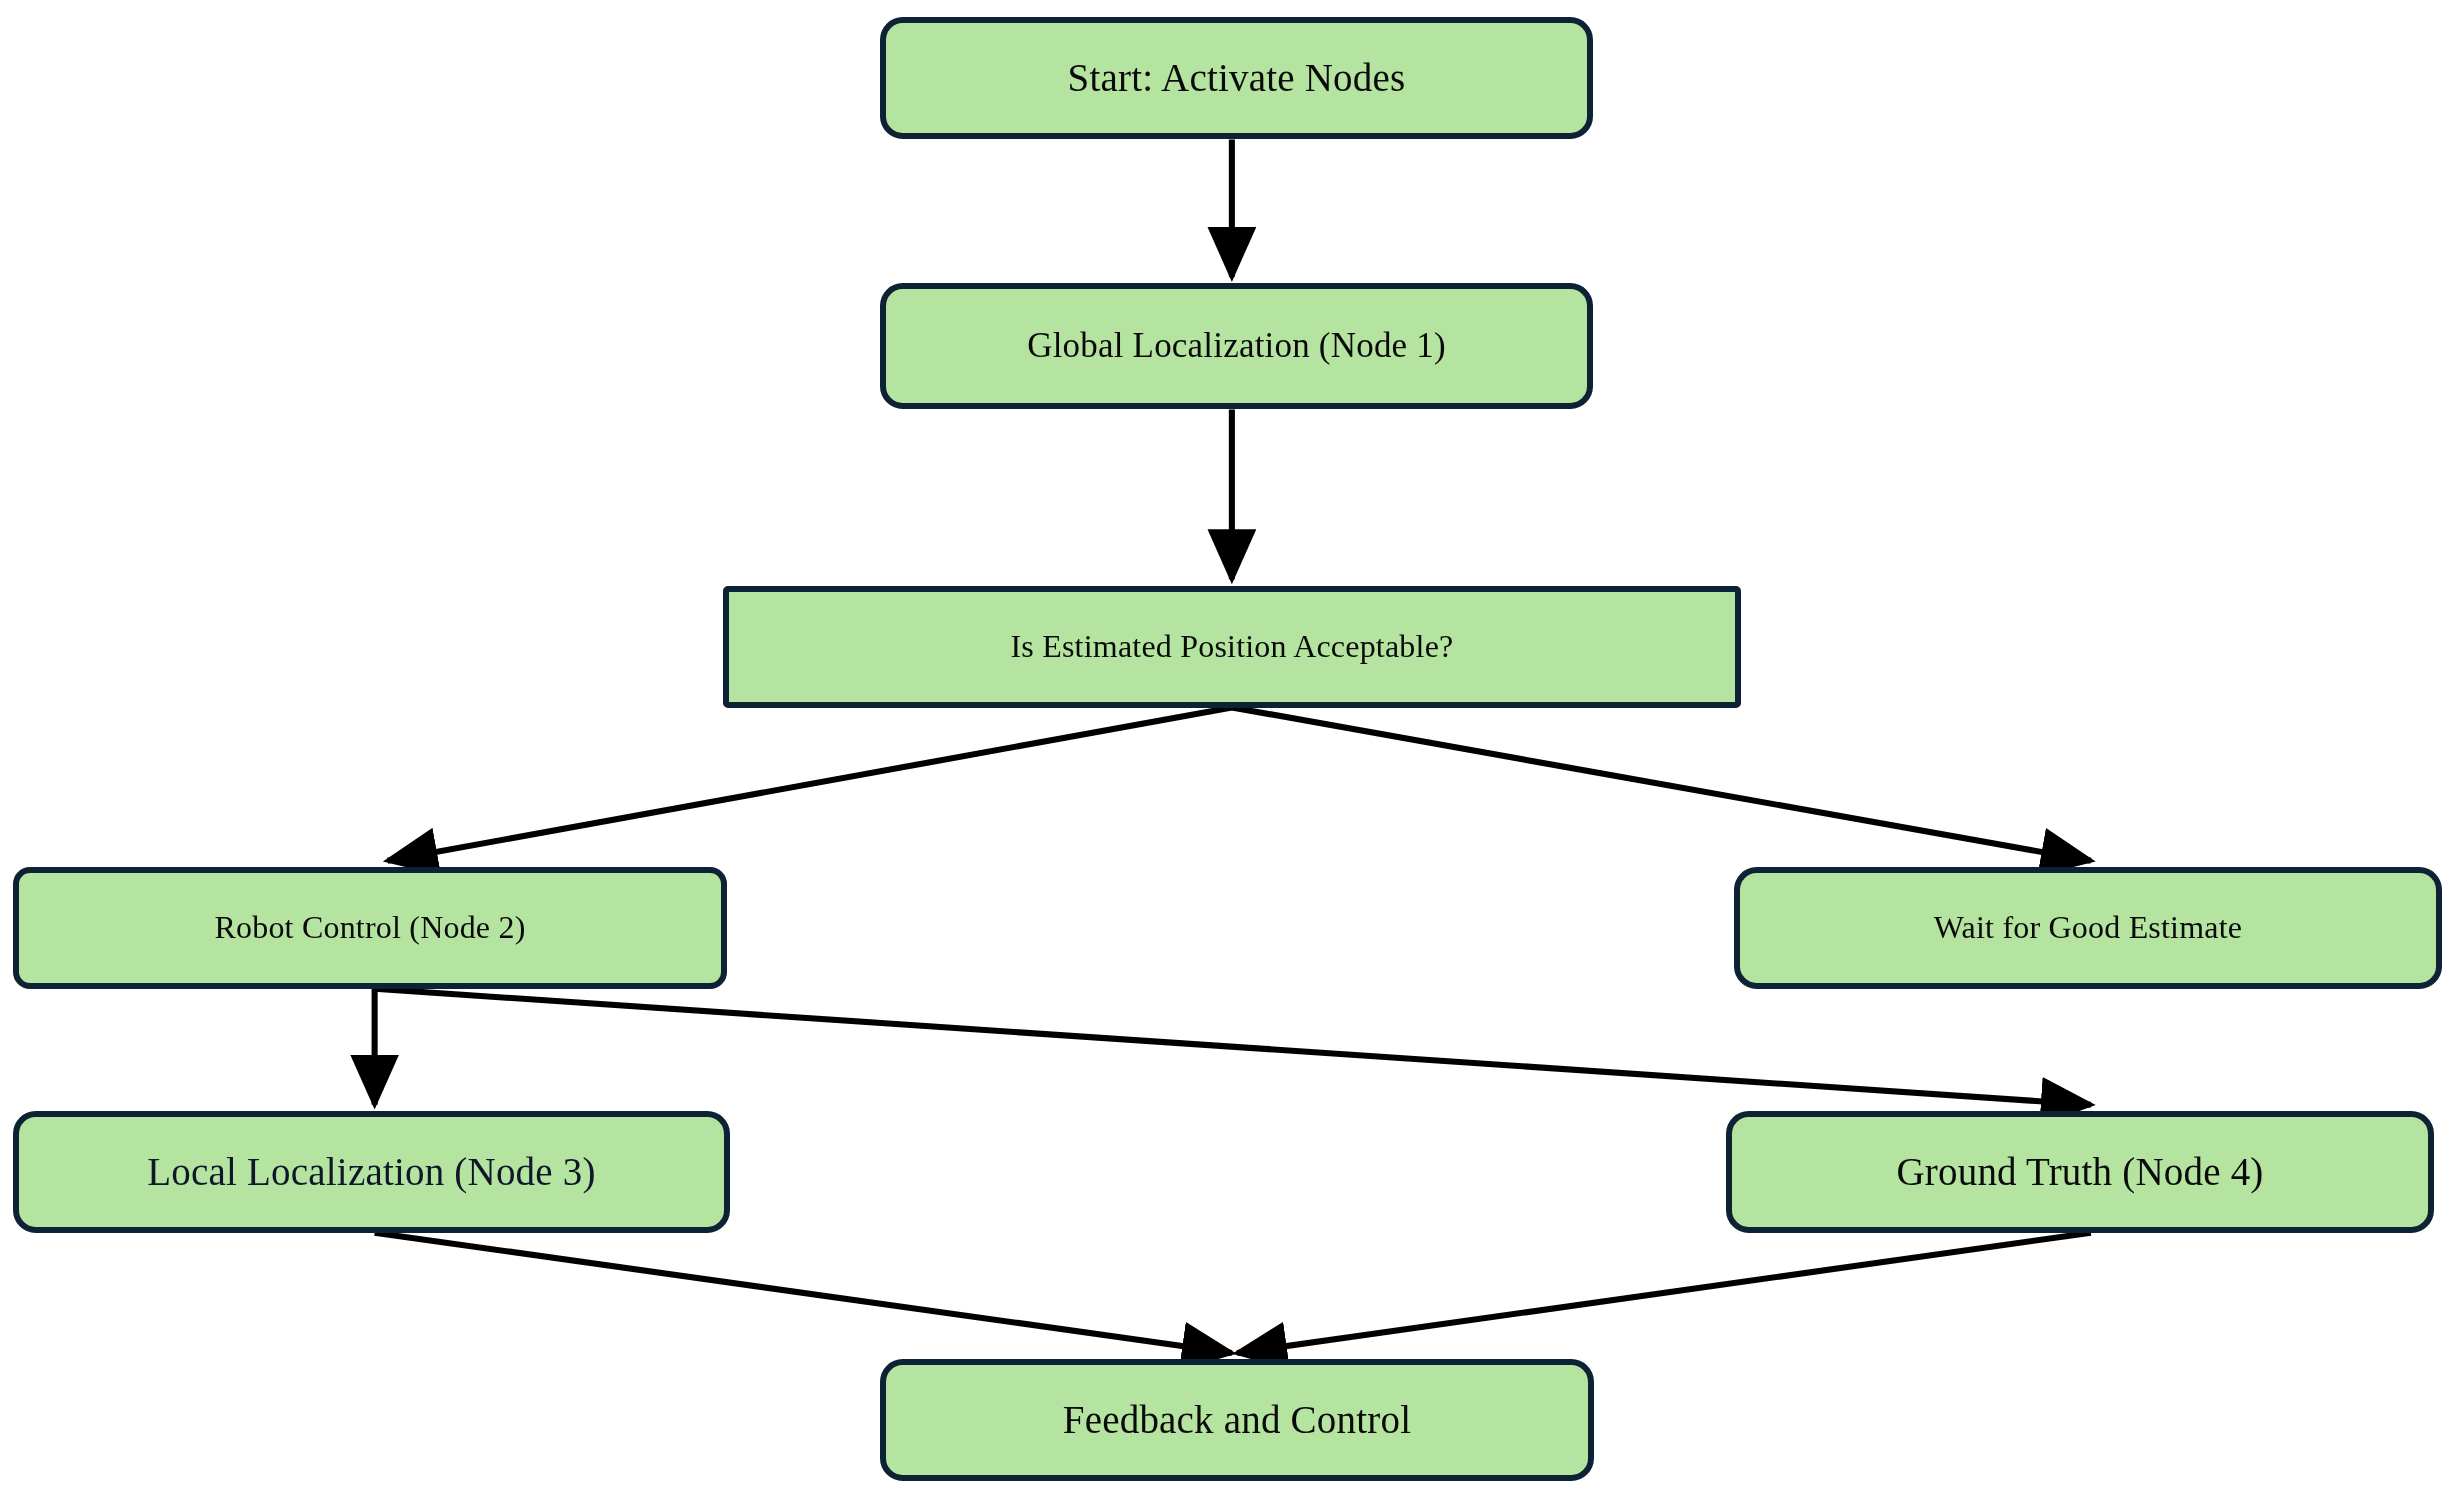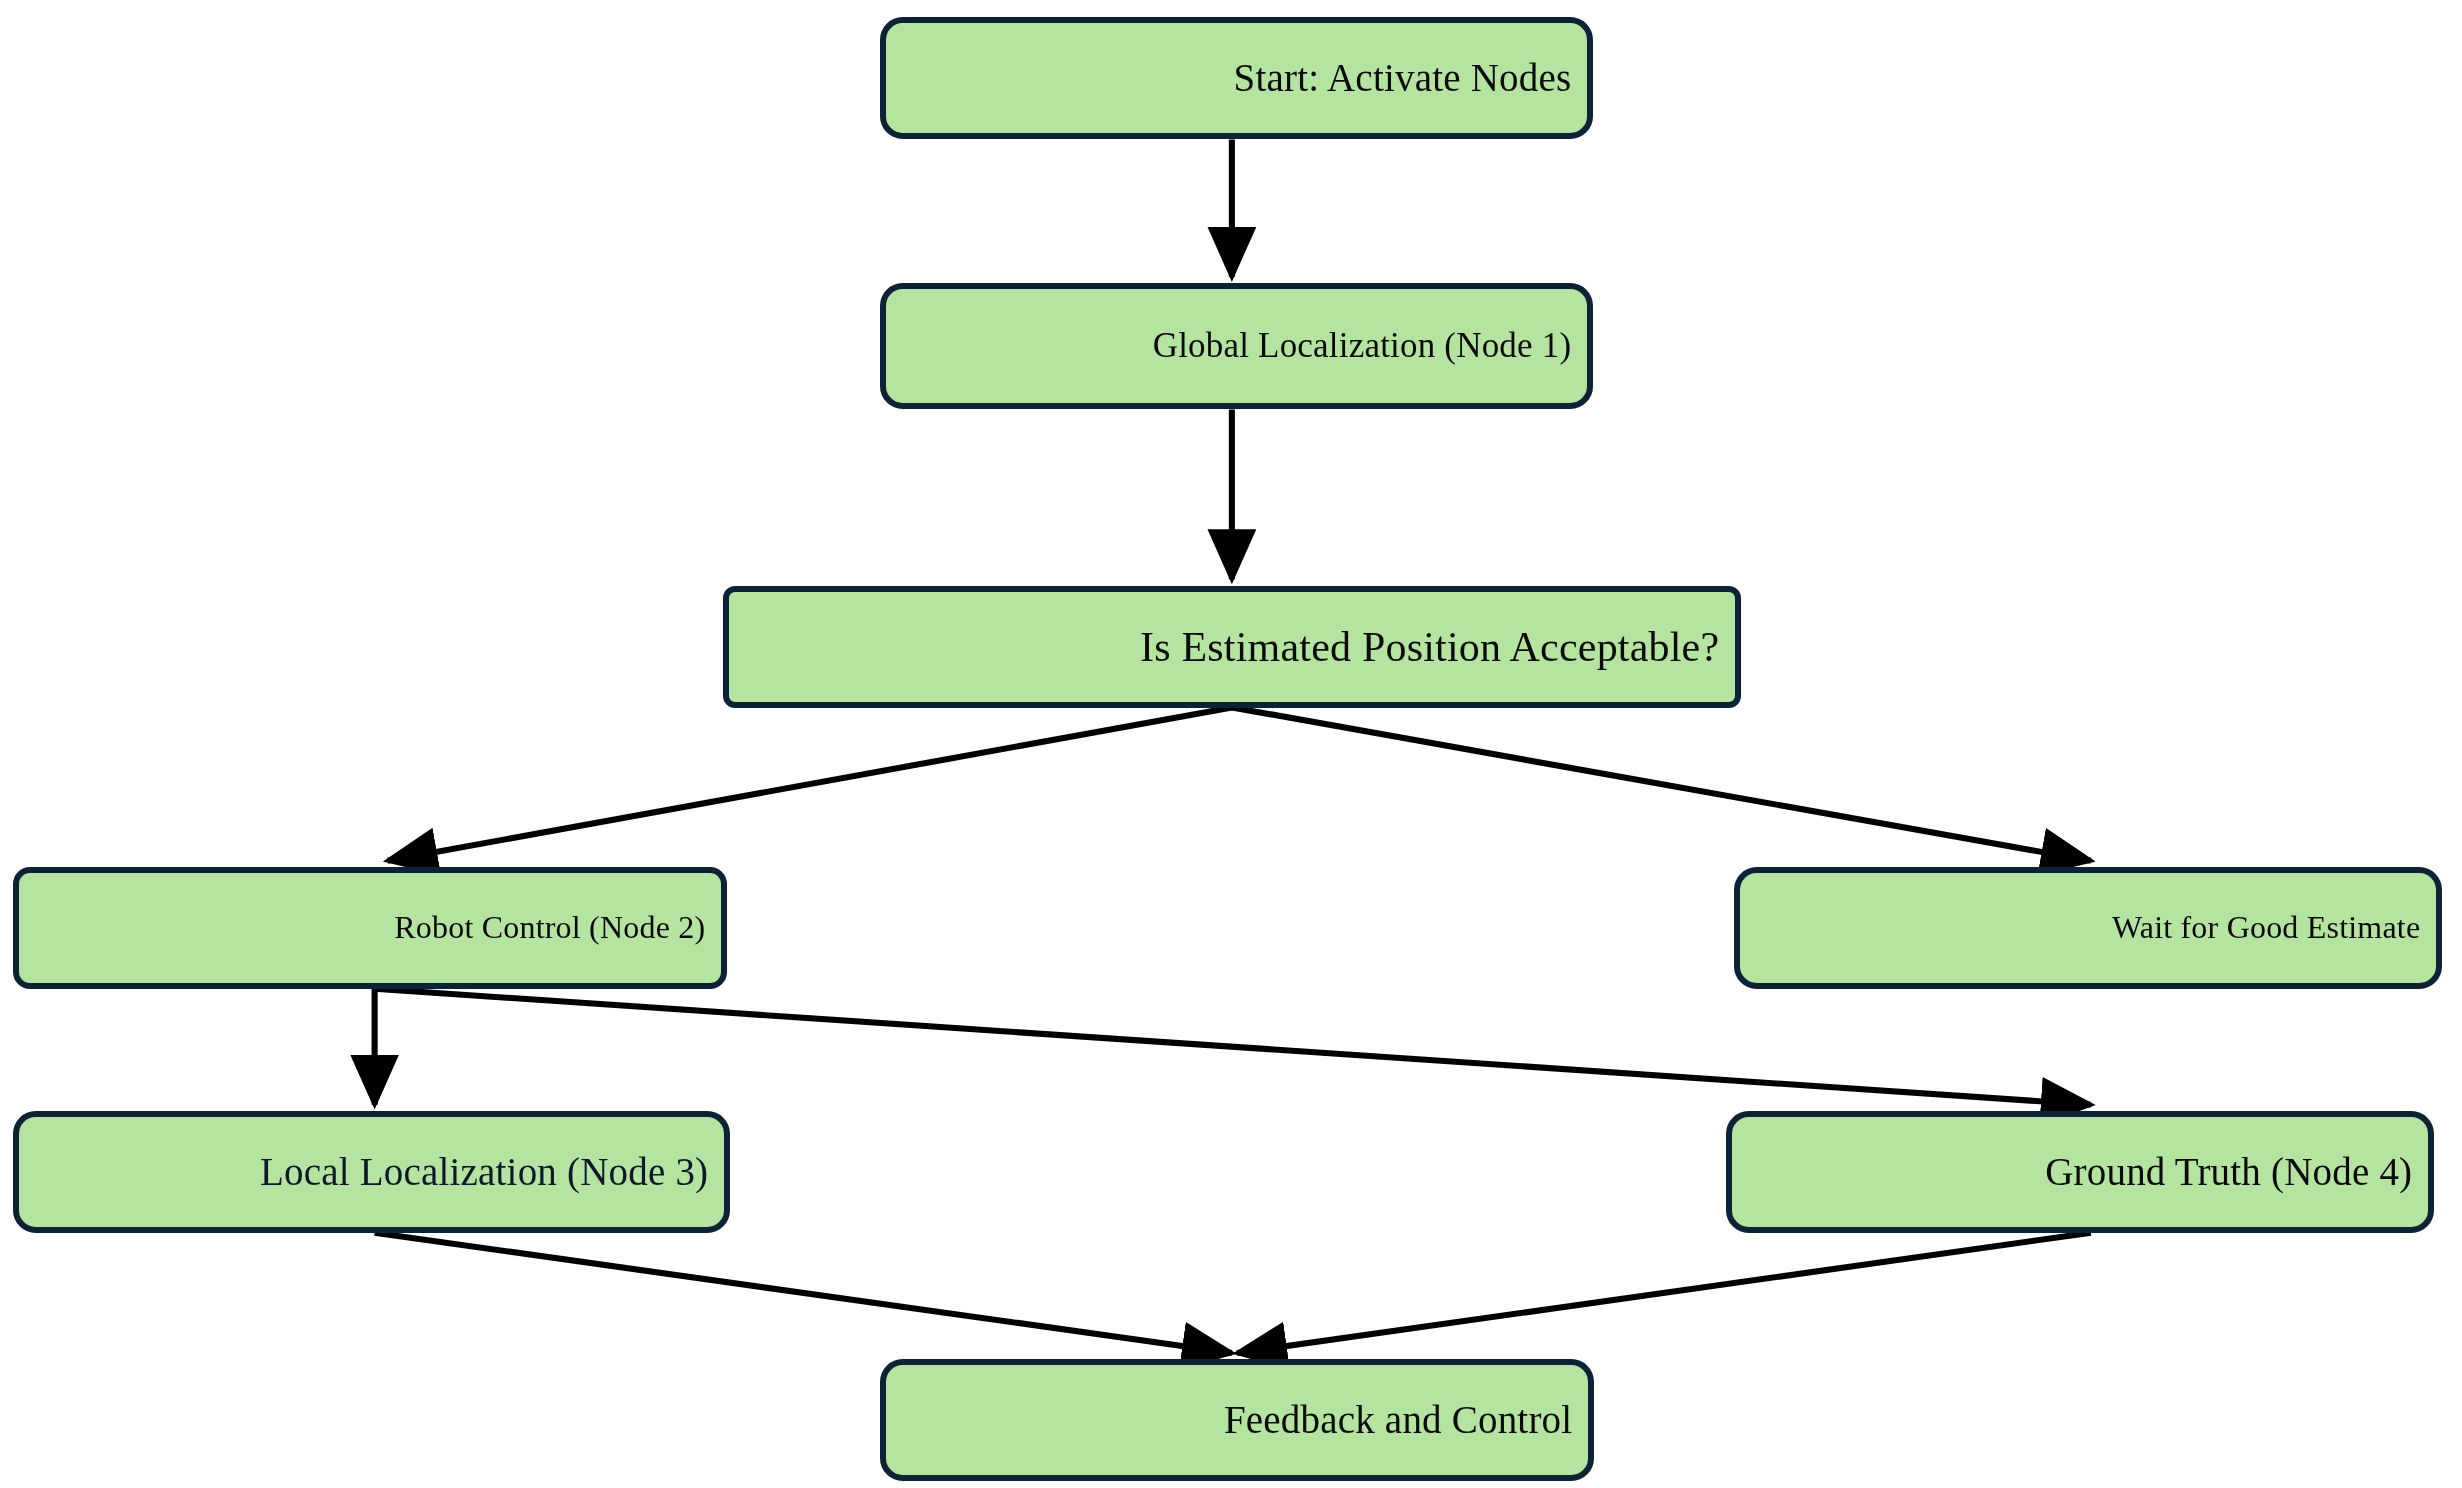--- a/index.html
+++ b/index.html
@@ -22,21 +22,21 @@
     top: 0;
     width: 2462px;
     height: 1488px;
     pointer-events: none;
   }
   .node {
     position: absolute;
     box-sizing: border-box;
     display: flex;
     align-items: center;
-    justify-content: flex-end;
+    justify-content: center;
     text-align: center;
     background: #b5e3a0;
     border: 6.1px solid #0d2235;
     border-radius: 22.7px;
     color: #0a0a0a;
     font-size: 39px;
     line-height: 1.1;
     letter-spacing: 0.2px;
     z-index: 2;
   }
@@ -70,21 +70,21 @@
   </svg>
 
   <div class="node" style="left: 880px; top: 17.4px; width: 713px; height: 122px; background: rgb(181, 227, 160); border-color: rgb(13, 34, 53); color: rgb(10, 10, 10); border-radius: 22.7px; border-width: 6.1px; font-size: 39px;">
     <span class="node-label">Start: Activate Nodes</span>
   </div>
 
   <div class="node" style="left: 880px; top: 283px; width: 713px; height: 126px; background: rgb(181, 227, 160); border-color: rgb(13, 34, 53); color: rgb(10, 10, 10); border-radius: 22.7px; border-width: 6.1px; font-size: 35px;">
     <span class="node-label">Global Localization (Node 1)</span>
   </div>
 
-  <div class="node" style="left: 723px; top: 586px; width: 1018px; height: 122px; background: rgb(181, 227, 160); border-color: rgb(13, 34, 53); color: rgb(10, 10, 10); border-radius: 12px; border-width: 6.1px; font-size: 42px;">
+  <div class="node" style="left: 723px; top: 586px; width: 1018px; height: 122px; background: rgb(181, 227, 160); border-color: rgb(13, 34, 53); color: rgb(10, 10, 10); border-radius: 5px; border-width: 6.1px; font-size: 32px;">
     <span class="node-label">Is Estimated Position Acceptable?</span>
   </div>
 
   <div class="node" style="left: 13px; top: 867px; width: 714px; height: 122px; background: rgb(181, 227, 160); border-color: rgb(13, 34, 53); color: rgb(10, 10, 10); border-radius: 17px; border-width: 6.1px; font-size: 32px;">
     <span class="node-label">Robot Control (Node 2)</span>
   </div>
 
   <div class="node" style="left: 1734px; top: 867px; width: 708px; height: 122px; background: rgb(181, 227, 160); border-color: rgb(13, 34, 53); color: rgb(10, 10, 10); border-radius: 22.7px; border-width: 6.1px; font-size: 32px;">
     <span class="node-label">Wait for Good Estimate</span>
   </div>

